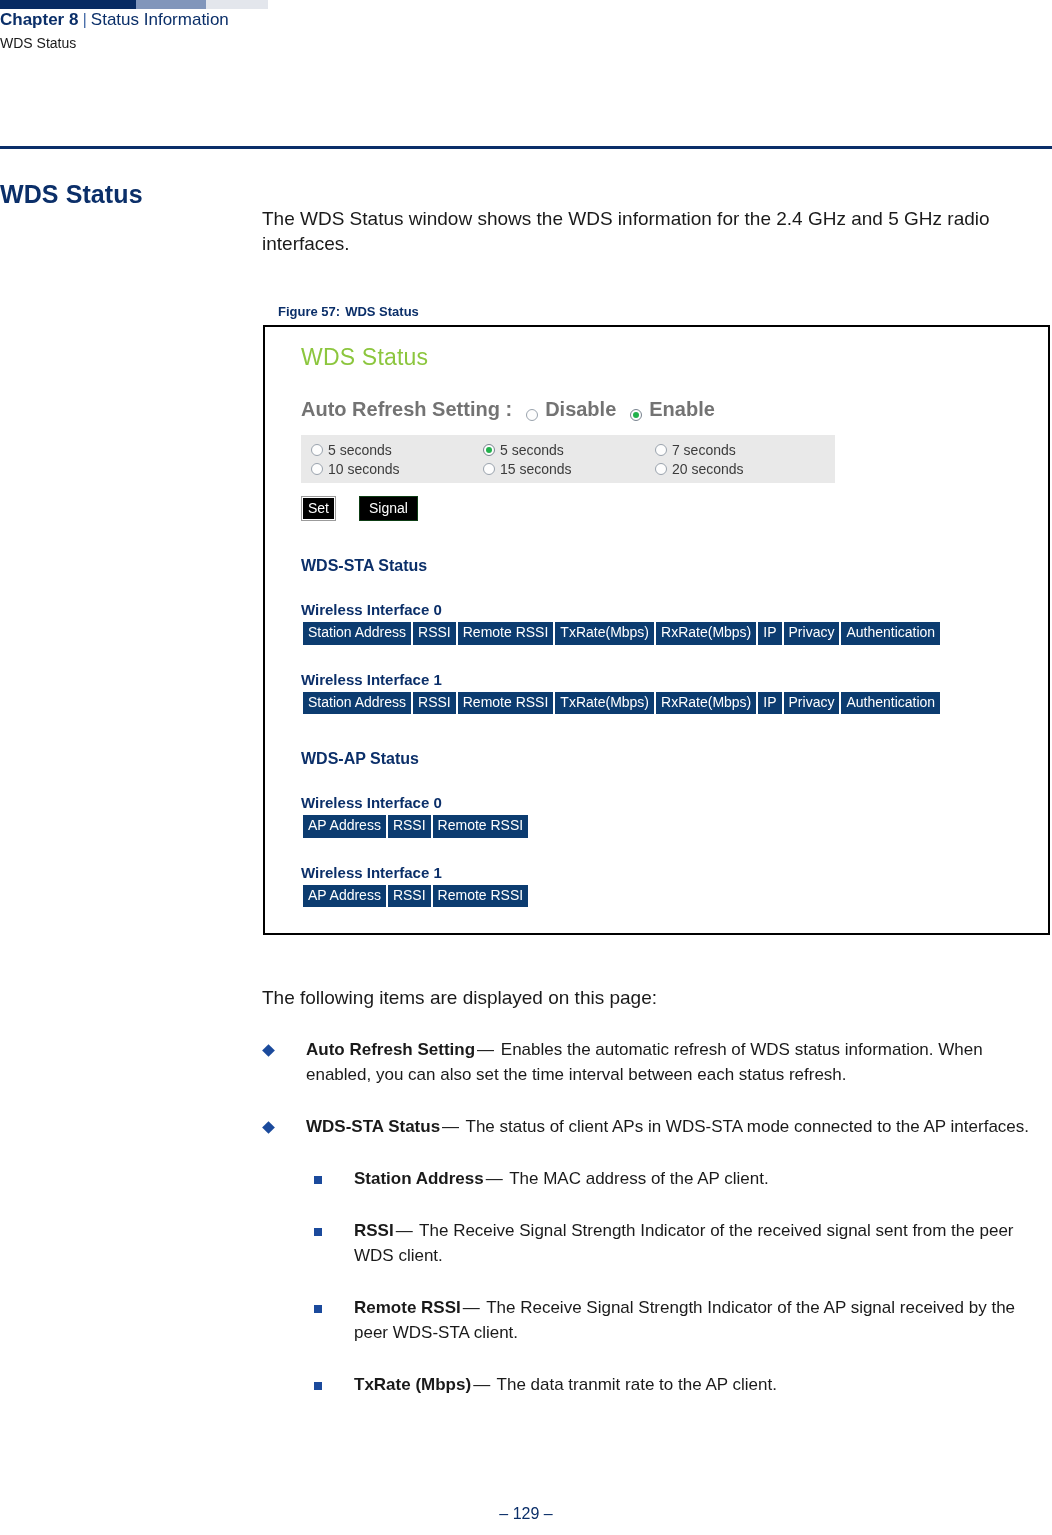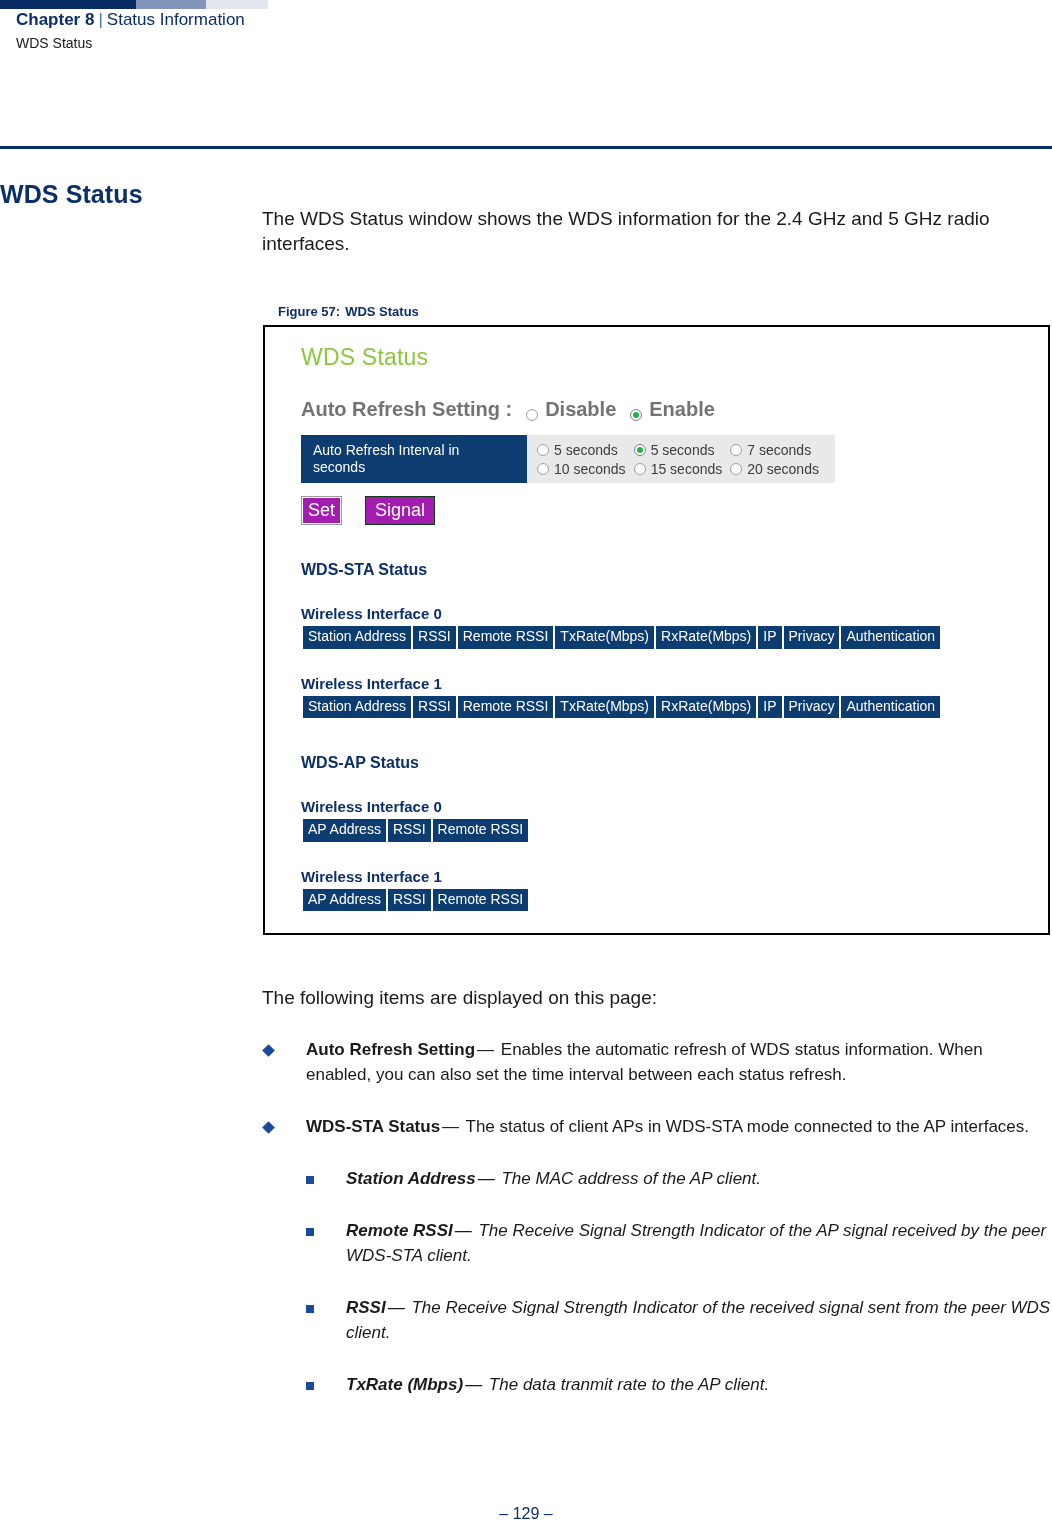--- a/index.html
+++ b/index.html
@@ -23,21 +23,21 @@
     width: 268px;
     height: 9px;
     display: flex;
   }
   .header-bar .seg-dark  { width: 136px; background: #072b63; }
   .header-bar .seg-mid   { width: 70px;  background: #8196bb; }
   .header-bar .seg-light { width: 62px;  background: #e3e6ec; }
 
   .running-head {
     position: absolute;
-    top: 9px; left: 16px;
+    top: 9px; left: 0;
     width: 600px;
   }
   .rh-line1 {
     font-size: 17px;
     line-height: 22px;
     color: #0b2f69;
     white-space: nowrap;
   }
   .rh-chapter { font-weight: bold; }
   .rh-sep { color: #4a6ea9; font-weight: normal; padding: 0 4px; }
@@ -184,23 +184,23 @@
   }
   .opt .radio { margin-right: 5px; }
 
   
   .btn-row {
     margin-top: 13px;
     display: flex;
     align-items: center;
   }
   .btn {
-    background: #a21caf;
+    background: #000000;
     color: #ffffff;
-    font-size: 18px;
+    font-size: 14px;
     line-height: 1;
     padding: 4px 9px 5px 9px;
     display: inline-block;
     border: 1px solid #0d3d14;
   }
   .btn.focus {
     border: 1px solid #9b9b9b;
     outline: 1px solid #ffffff;
     outline-offset: -2px;
     padding: 4px 6px 5px 6px;
@@ -259,23 +259,22 @@
     position: absolute;
     left: 2px;
     top: 9px;
     width: 9px;
     height: 9px;
     background: #1b4a9c;
     transform: rotate(45deg);
   }
   ul.lvl2 {
     list-style: none;
-    margin: 0;
+    margin: 8px;
     padding: 0;
-    font-style: italic;
   }
   li.b2 {
     position: relative;
     padding-left: 40px;
     margin-top: 27px;
     font-size: 17px;
     line-height: 25px;
     color: #1a1a1a;
   }
   li.b2::before {
@@ -334,21 +333,20 @@
 
     <div class="shot-refresh-row">
       <span class="lbl">Auto Refresh Setting :</span>
       <span class="radio"></span>
       <span class="lbl">Disable</span>
       <span class="radio checked"></span>
       <span class="lbl">Enable</span>
     </div>
 
     <div class="interval-wrap">
-      <div class="interval-label">Auto Refresh Interval in seconds</div>
       <div class="interval-opts">
         <div class="opt-row">
           <span class="opt">
             <span class="radio"></span>
             <span>5 seconds</span>
           </span>
           <span class="opt">
             <span class="radio checked"></span>
             <span>5 seconds</span>
           </span>
@@ -449,24 +447,24 @@
     </li>
 
     <li class="b1">
       <span class="term">WDS-STA Status</span><span class="dash">—</span> <span>The status of client APs in WDS-STA mode connected to the AP interfaces.</span>
 
       <ul class="lvl2">
         <li class="b2">
           <span class="term">Station Address</span><span class="dash">—</span> <span>The MAC address of the AP client.</span>
         </li>
         <li class="b2">
-          <span class="term">Remote RSSI</span><span class="dash">—</span> <span>The Receive Signal Strength Indicator of the AP signal received by the peer WDS-STA client.</span>
+          <span class="term">RSSI</span><span class="dash">—</span> <span>The Receive Signal Strength Indicator of the received signal sent from the peer WDS client.</span>
         </li>
         <li class="b2">
-          <span class="term">RSSI</span><span class="dash">—</span> <span>The Receive Signal Strength Indicator of the received signal sent from the peer WDS client.</span>
+          <span class="term">Remote RSSI</span><span class="dash">—</span> <span>The Receive Signal Strength Indicator of the AP signal received by the peer WDS-STA client.</span>
         </li>
         <li class="b2">
           <span class="term">TxRate (Mbps)</span><span class="dash">—</span> <span>The data tranmit rate to the AP client.</span>
         </li>
       </ul>
     </li>
   </ul>
 </div>
 
 <div class="page-footer">–  129  –</div>

